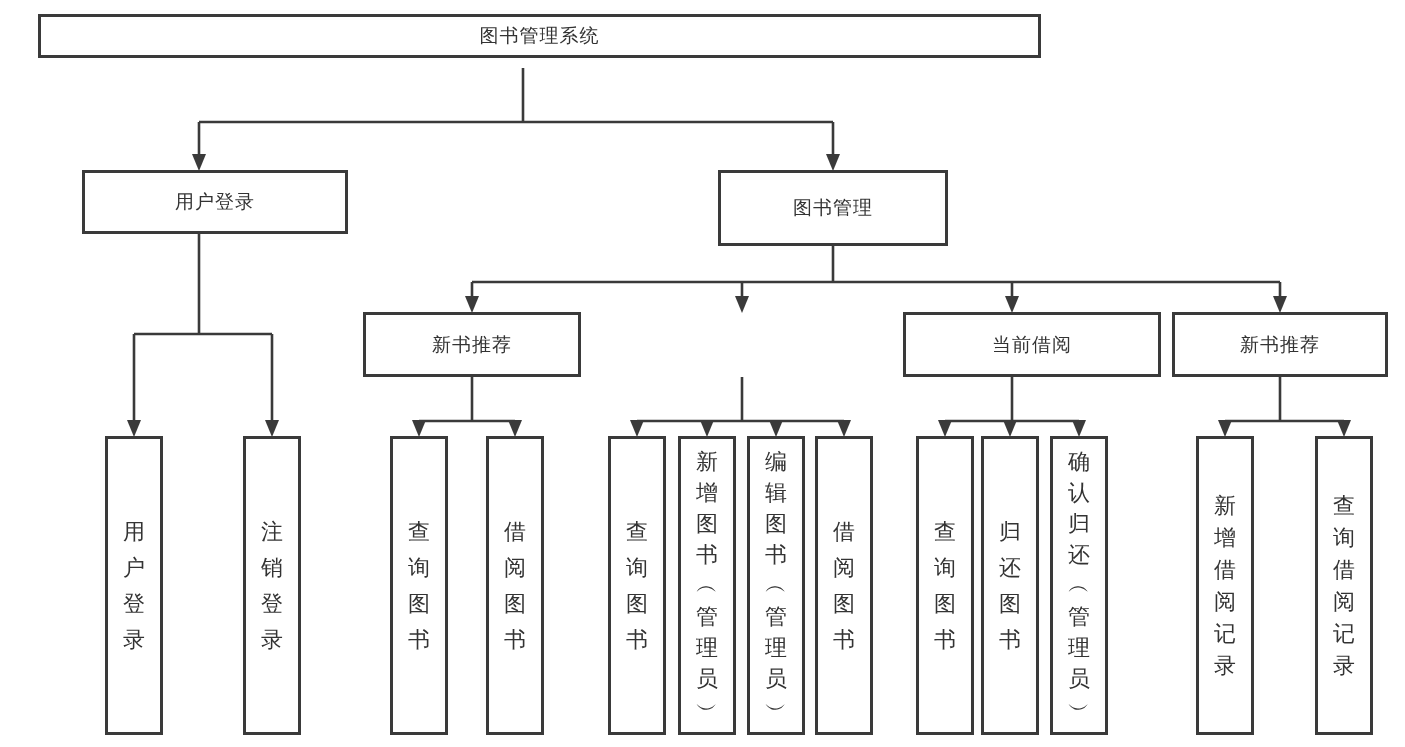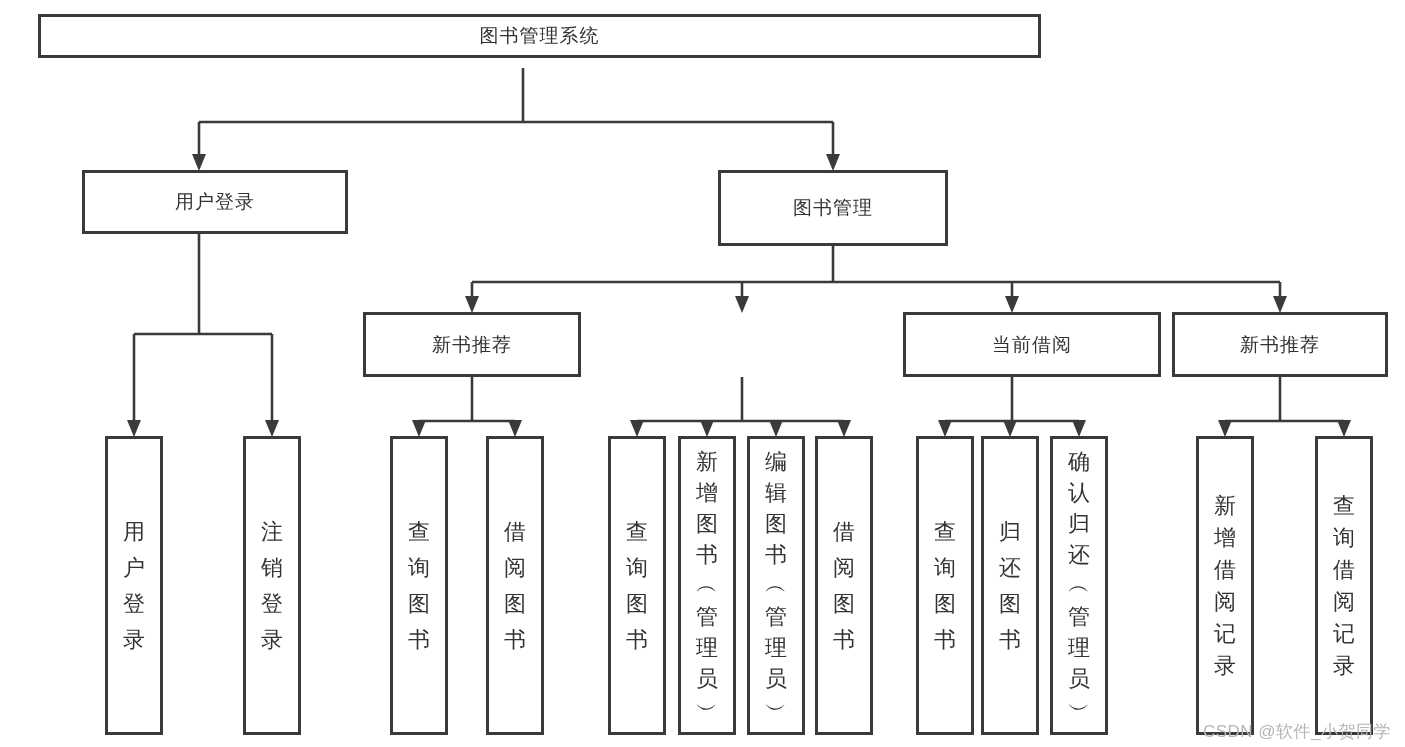--- a/index.html
+++ b/index.html
@@ -208,14 +208,13 @@
     </div>
   <div class="node vnode leaf" id="leaf-12" style="gap: 10px;">
       <span class="ch">查</span>
       <span class="ch">询</span>
       <span class="ch">借</span>
       <span class="ch">阅</span>
       <span class="ch">记</span>
       <span class="ch">录</span>
     </div>
 
-  <div id="watermark">CSDN @软件_小贺同学</div>
 </div>
 
 </body></html>

